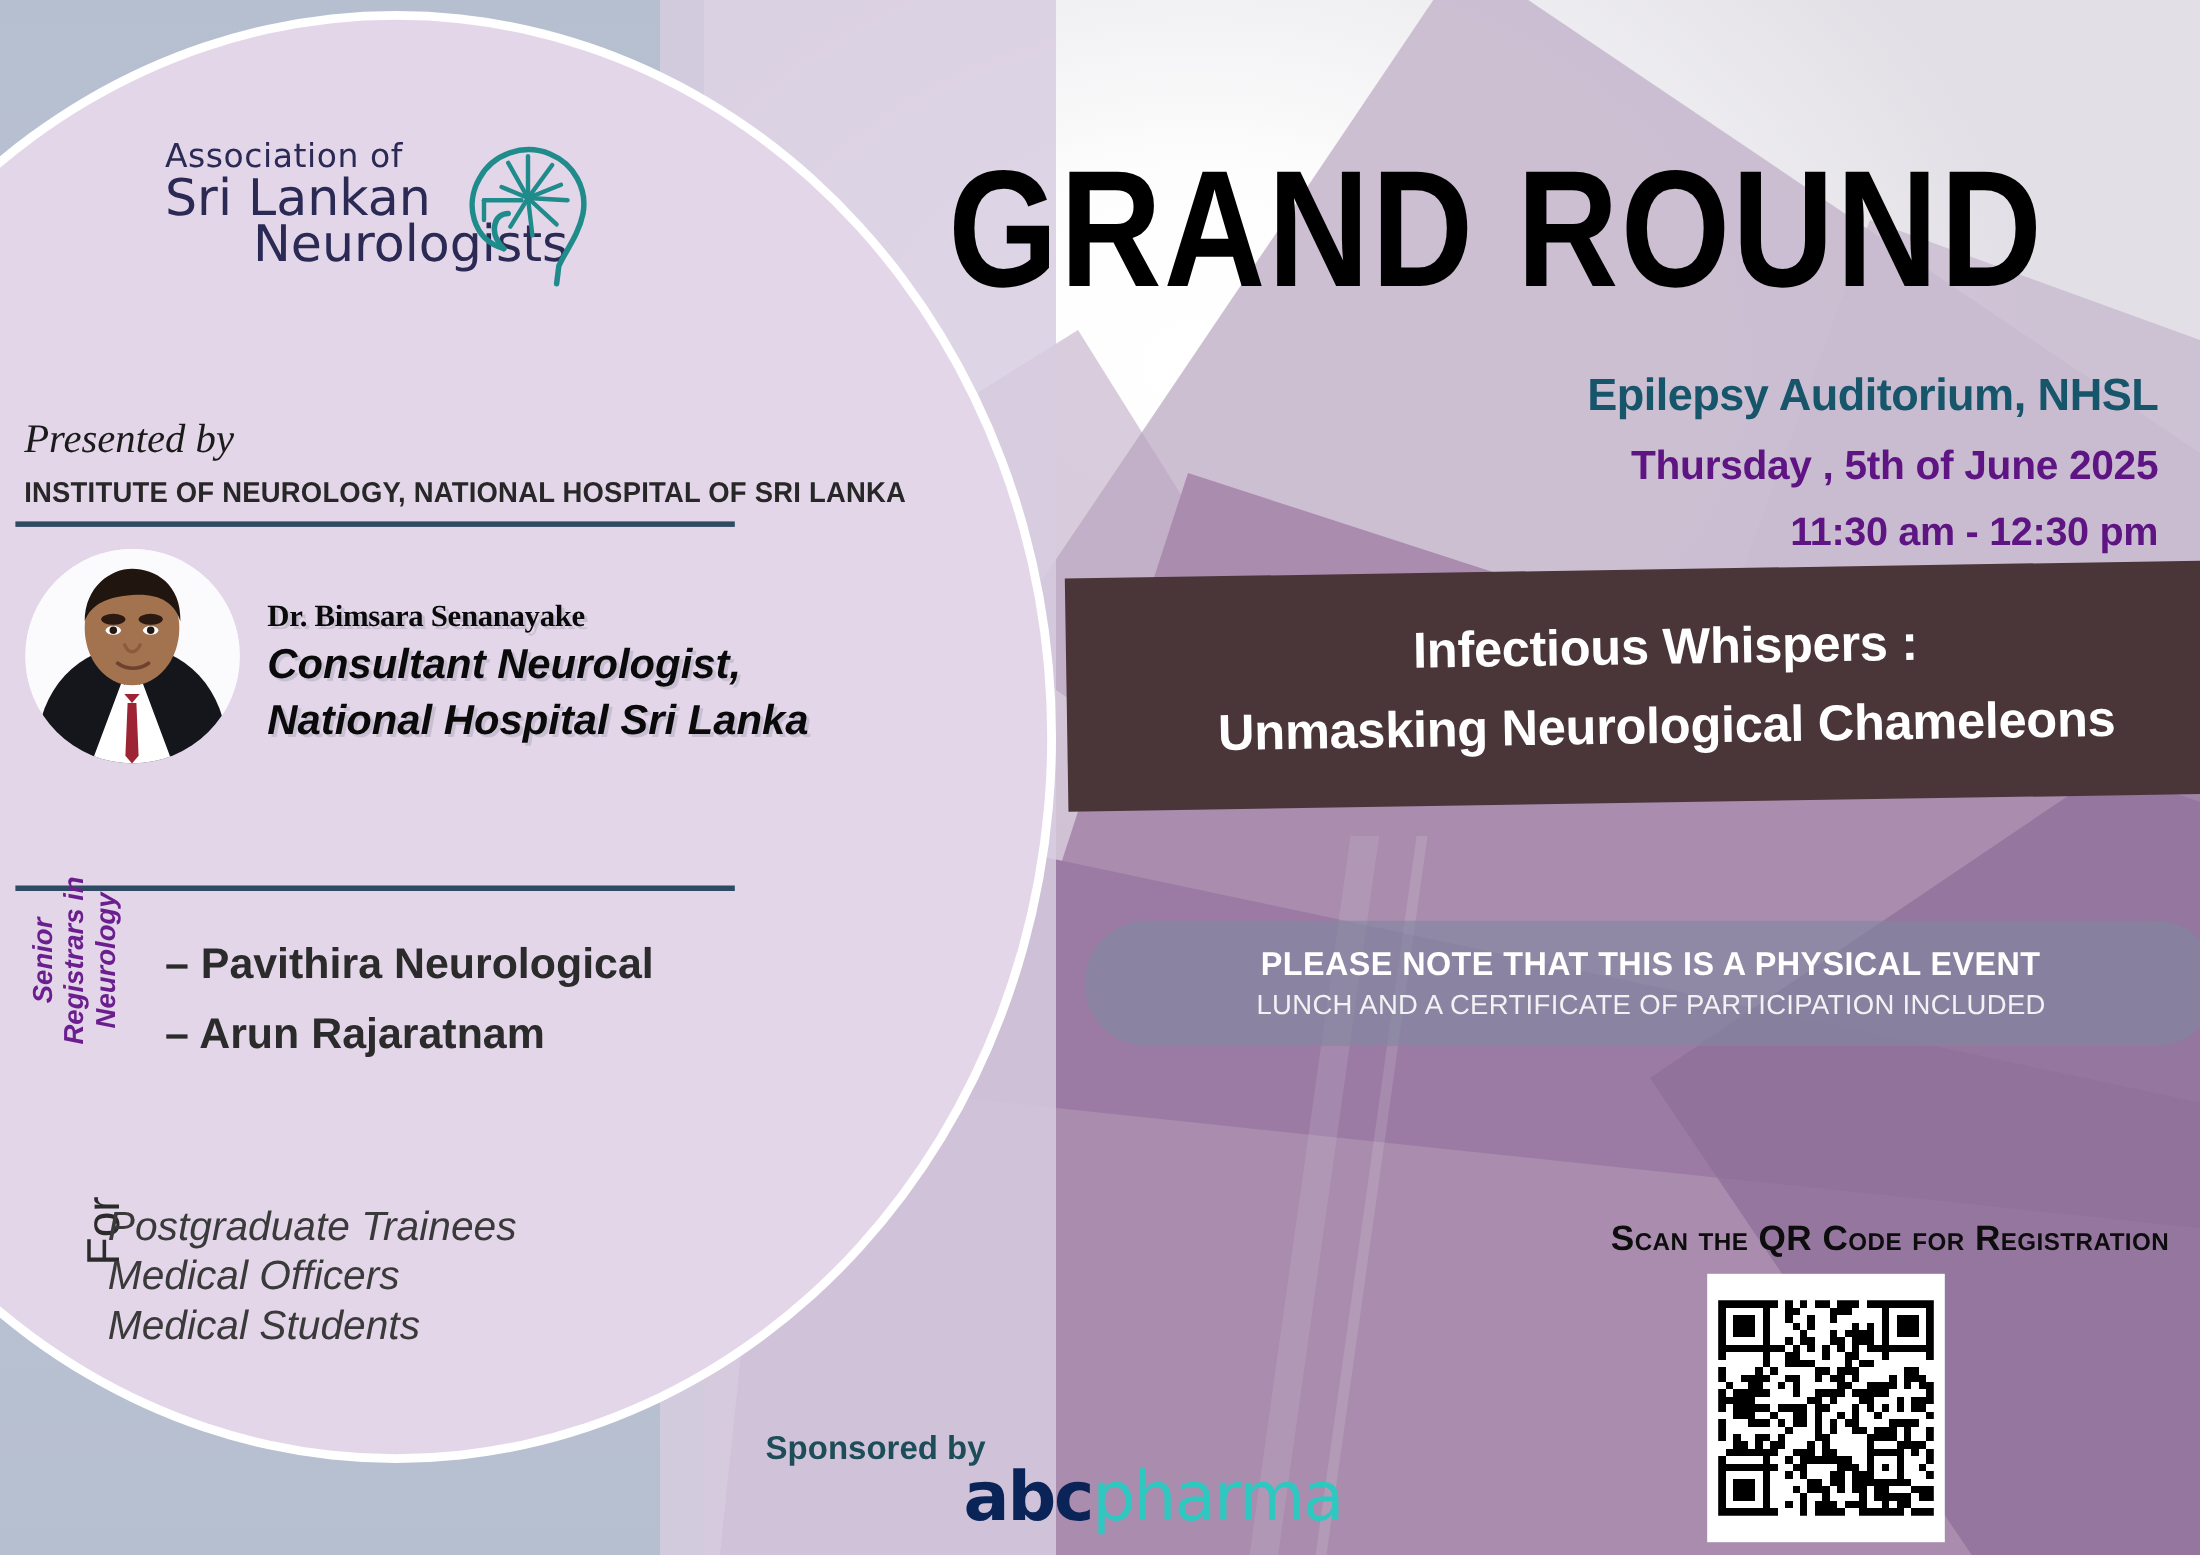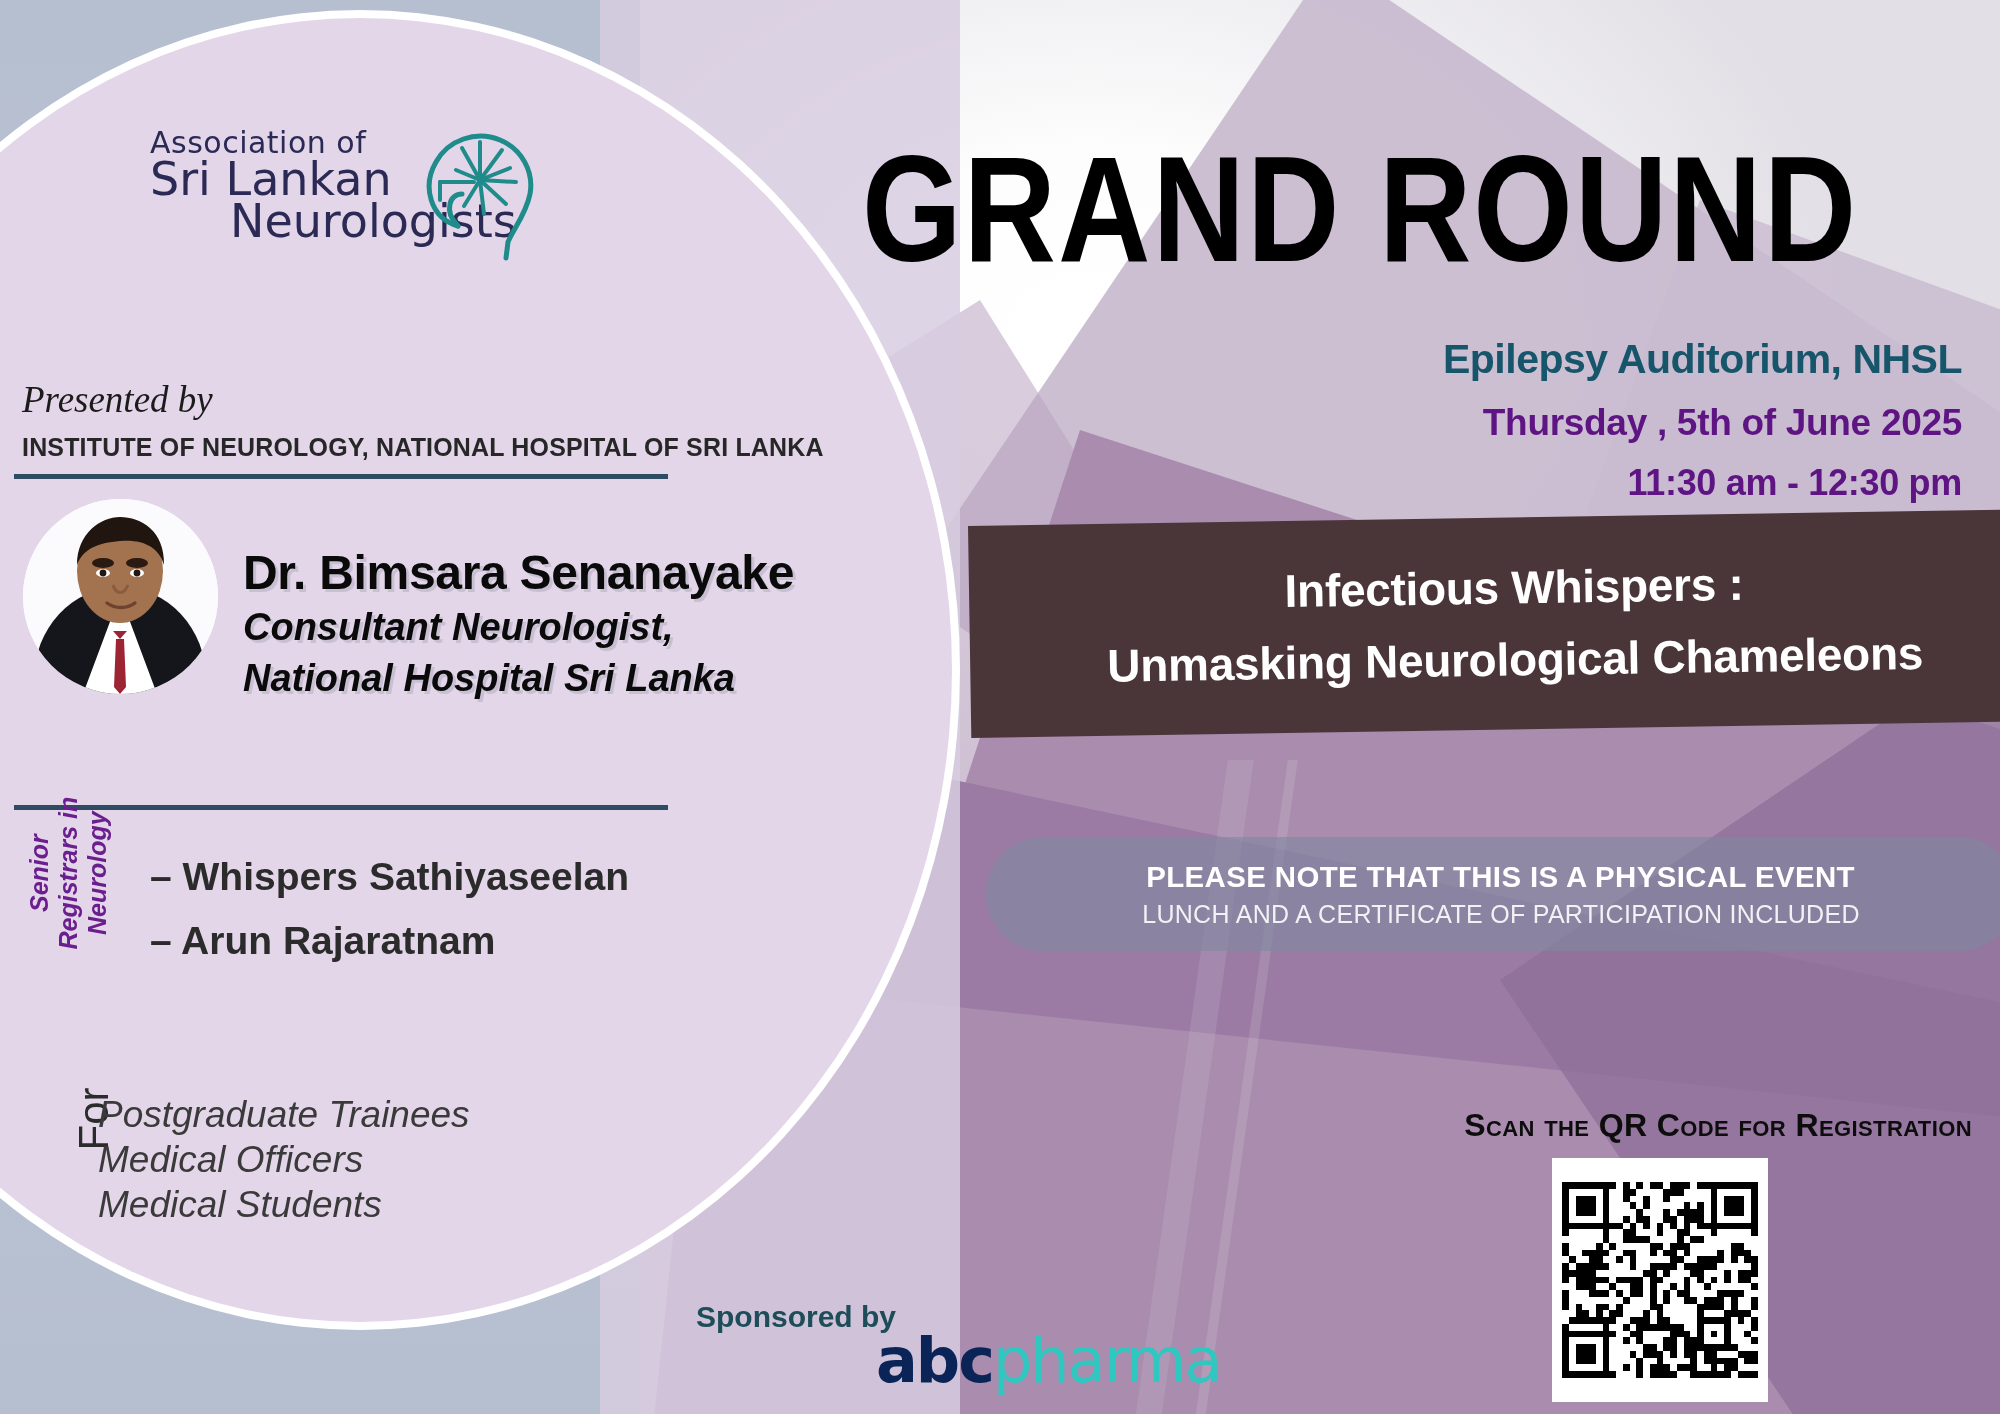--- a/index.html
+++ b/index.html
@@ -59,21 +59,21 @@
   .presenter-org{position:absolute;left:22px;top:432px;font-family:"Liberation Sans",sans-serif;
      font-weight:bold;font-size:26px;letter-spacing:.2px;color:#272727;white-space:nowrap;
      transform:scaleX(.96);transform-origin:left center;}
   .rule1{position:absolute;left:14px;top:474px;width:654px;height:5px;background:#2f4a63;}
 
   .photo{position:absolute;left:23px;top:499px;width:195px;height:195px;border-radius:50%;
      overflow:hidden;background:#fbfbfd;}
   .photo svg{display:block;}
 
   .speaker{position:absolute;left:243px;top:545px;width:640px;color:#0a0a0a;}
-  .sp-name{font-family:Liberation Sans, sans-serif;font-weight:bold;font-size:48px;
+  .sp-name{font-family:Liberation Serif, serif;font-weight:bold;font-size:28px;
      letter-spacing:-.3px;text-shadow:3px 3px 0 rgba(150,150,170,.35);}
   .sp-role{font-family:"Liberation Sans",sans-serif;font-weight:bold;font-style:italic;font-size:38px;
      margin-top:6px;text-shadow:3px 3px 0 rgba(150,150,170,.35);}
   .sp-org{font-family:"Liberation Sans",sans-serif;font-weight:bold;font-style:italic;font-size:38px;
      margin-top:8px;text-shadow:3px 3px 0 rgba(150,150,170,.35);}
 
   .rule2{position:absolute;left:14px;top:805px;width:654px;height:5px;background:#2f4a63;}
 
   .sr-label{position:absolute;left:-52px;top:830px;width:240px;
      transform:rotate(-90deg);transform-origin:center center;
@@ -217,21 +217,21 @@
 
     <div class="rule2"></div>
 
     <div class="sr-label">
       <div>Senior</div>
       <div>Registrars in</div>
       <div>Neurology</div>
     </div>
 
     <div class="sr-list">
-      <div class="sr-item">– Whispers Sathiyaseelan</div>
+      <div class="sr-item">– Pavithira Neurological</div>
       <div class="sr-item">– Arun Rajaratnam</div>
     </div>
 
     <div class="for-label">For</div>
     <div class="for-list">
       <div class="for-item">Postgraduate Trainees</div>
       <div class="for-item">Medical Officers</div>
       <div class="for-item">Medical Students</div>
     </div>
 

